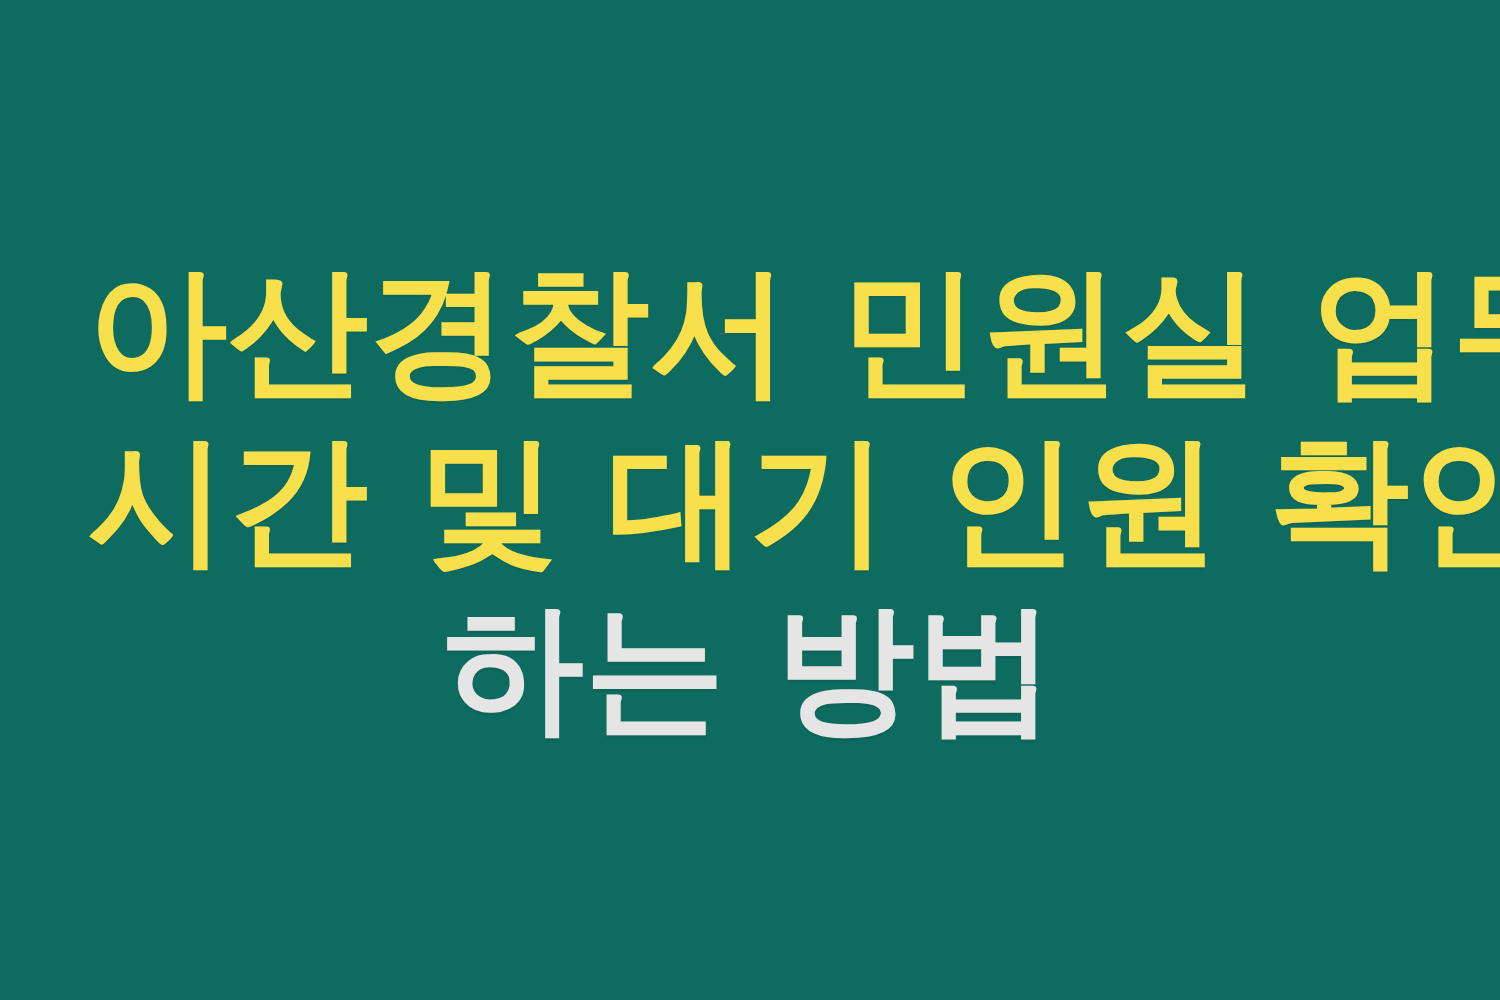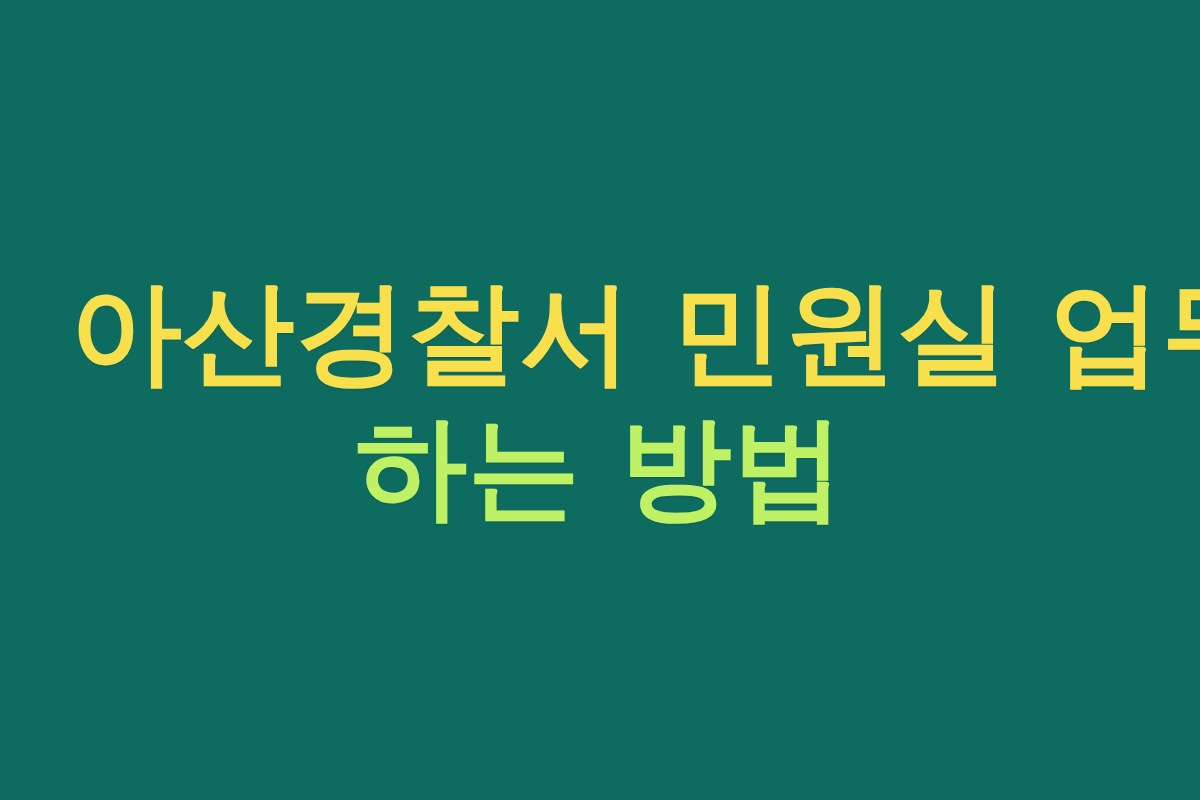--- a/index.html
+++ b/index.html
@@ -61,18 +61,19 @@
 </style>
 </head>
 <body>
 
 <div class="banner" style="background: rgb(14, 107, 95);">
 
   <div class="title-block">
 
     <span class="title-line title-line--1" style="color: rgb(248, 224, 76);">아산경찰서 민원실 업무</span>
 
+    <span class="title-line title-line--2" style="color: rgb(248, 224, 76);">시간 및 대기 인원 확인</span>
 
-    <span class="title-line title-line--3" style="color: #bef264;">하는 방법</span>
+    <span class="title-line title-line--3" style="color: #e5e5e5;">하는 방법</span>
 
   </div>
 
 </div>
 
 </body></html>

